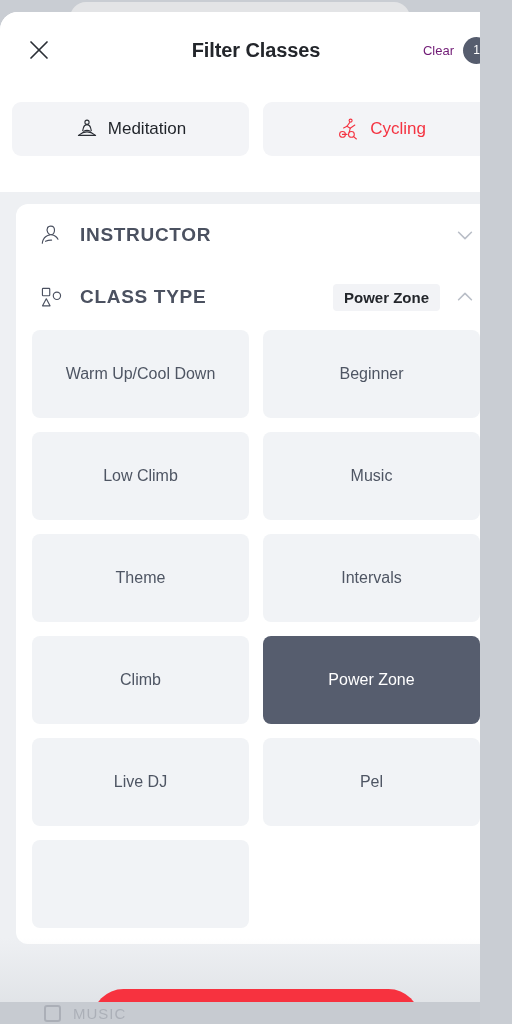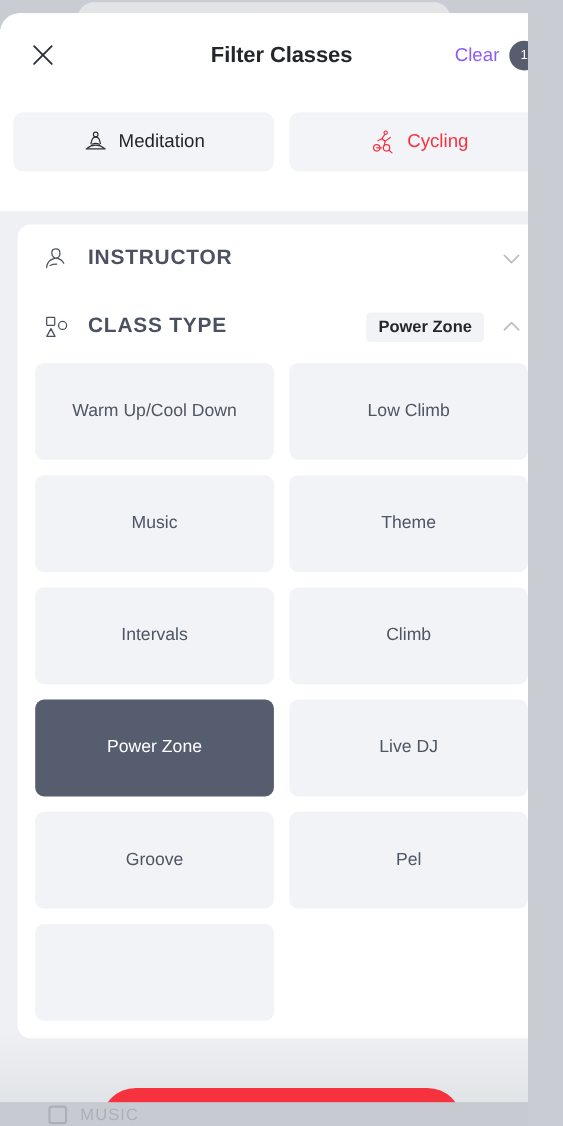--- a/index.html
+++ b/index.html
@@ -75,22 +75,22 @@
   .clear-wrap {
     margin-left: auto;
     display: flex;
     align-items: center;
     gap: 9px;
     position: relative;
     z-index: 2;
     cursor: pointer;
   }
   .clear-label {
-    font-size: 17px;
-    color: #8b5cf6;
+    font-size: 13px;
+    color: #701a75;
     font-weight: 400;
   }
   .clear-badge {
     width: 27px;
     height: 27px;
     border-radius: 50%;
     background: #565d6e;
     color: #fff;
     font-size: 12px;
     display: flex;
@@ -360,28 +360,28 @@
             <span class="chev">
               <svg width="22" height="22" viewBox="0 0 24 24" fill="none" stroke="#b9bec7" stroke-width="1.7" stroke-linecap="round" stroke-linejoin="round">
                 <polyline points="5,15 12,8 19,15"></polyline>
               </svg>
             </span>
           </span>
         </div>
 
         <div class="tile-grid">
           <div class="tile">Warm Up/Cool Down</div>
+          <div class="tile">Beginner</div>
           <div class="tile">Low Climb</div>
           <div class="tile">Music</div>
           <div class="tile">Theme</div>
           <div class="tile">Intervals</div>
           <div class="tile">Climb</div>
           <div class="tile selected">Power Zone</div>
           <div class="tile">Live DJ</div>
-          <div class="tile">Groove</div>
           <div class="tile">Pel</div>
           <div class="tile"></div>
         </div>
 
       </div>
 
       <div class="bottom-fade"></div>
 
       <button class="cta-btn">SHOW 605 CLASSES</button>
 

